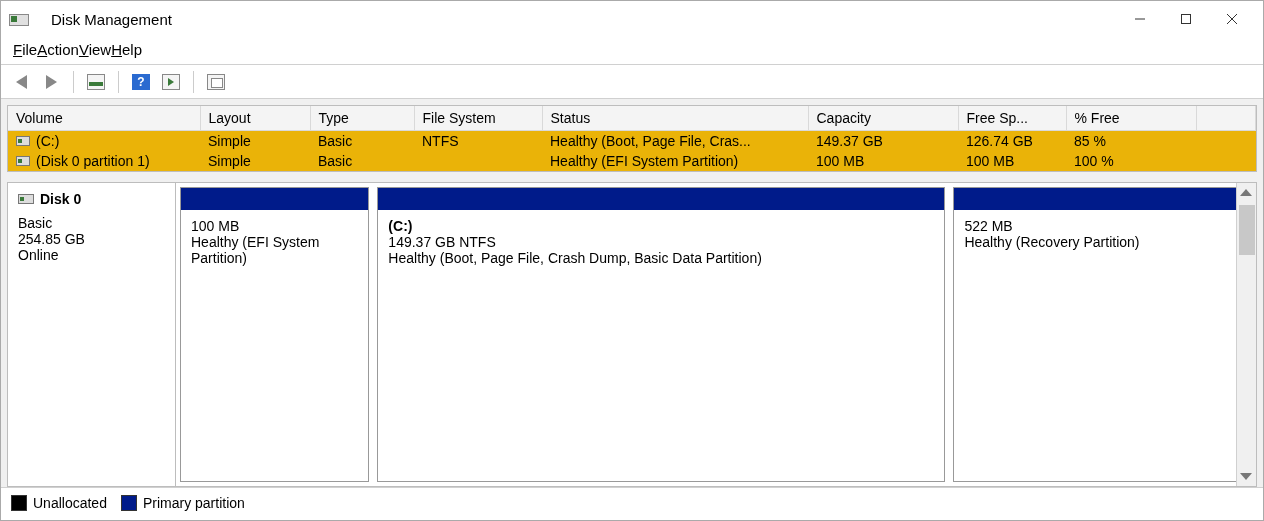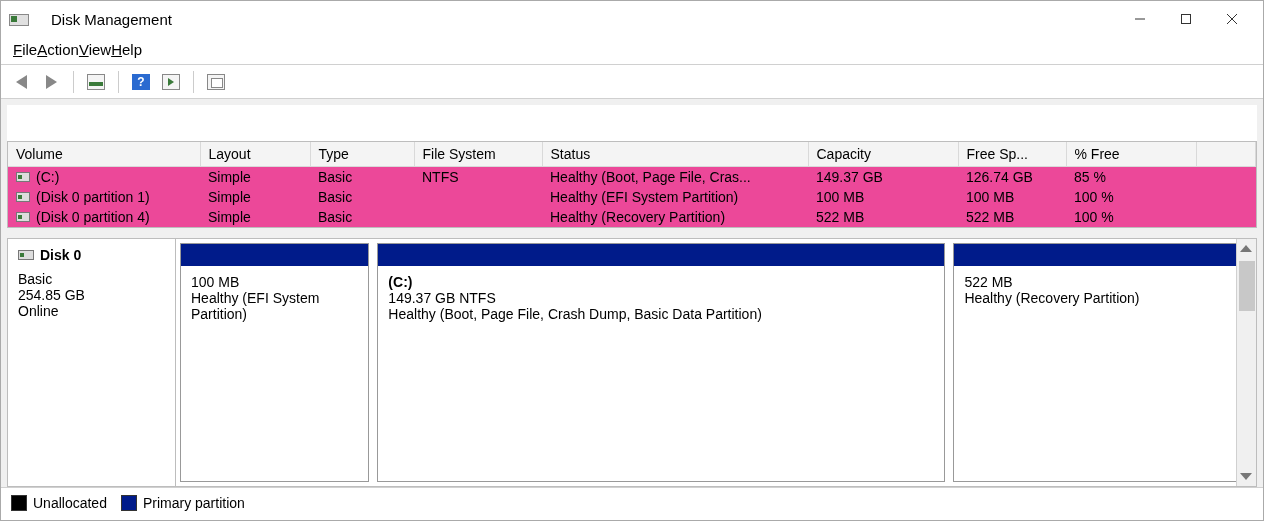--- a/index.html
+++ b/index.html
@@ -103,22 +103,21 @@
 
 .content {
   height: calc(521px - 36px - 31px - 34px - 30px - 2px);
   display:flex; flex-direction:column;
   border: 6px solid #f0f0f0;
   border-bottom:none;
 }
 
 .table-wrap {
   border:1px solid #bdbdbd;
-  background:#ec4899;
-  margin-top:36px;
+  background:#eab308;
 }
 .vol-table { width:100%; border-collapse:collapse; table-layout:fixed; }
 .vol-table th {
   text-align:left;
   font-weight:normal;
   padding:4px 8px;
   background:#f4f4f4;
   border-right:1px solid #d9d9d9;
   border-bottom:1px solid #d9d9d9;
   font-size:14px;
@@ -314,31 +313,20 @@
             <td><span class="vol-icon"></span>(Disk 0 partition 1)</td>
             <td>Simple</td>
             <td>Basic</td>
             <td></td>
             <td>Healthy (EFI System Partition)</td>
             <td>100 MB</td>
             <td>100 MB</td>
             <td>100 %</td>
             <td></td>
           </tr>
-          <tr>
-            <td><span class="vol-icon"></span>(Disk 0 partition 4)</td>
-            <td>Simple</td>
-            <td>Basic</td>
-            <td></td>
-            <td>Healthy (Recovery Partition)</td>
-            <td>522 MB</td>
-            <td>522 MB</td>
-            <td>100 %</td>
-            <td></td>
-          </tr>
         </tbody>
     </table>
   </div>
 
   <div class="splitter"></div>
 
   <div class="disk-panel">
     <div class="disk-info">
       <div class="disk-name"><span class="disk-icon"></span><span>Disk 0</span></div>
       <div>Basic</div>

